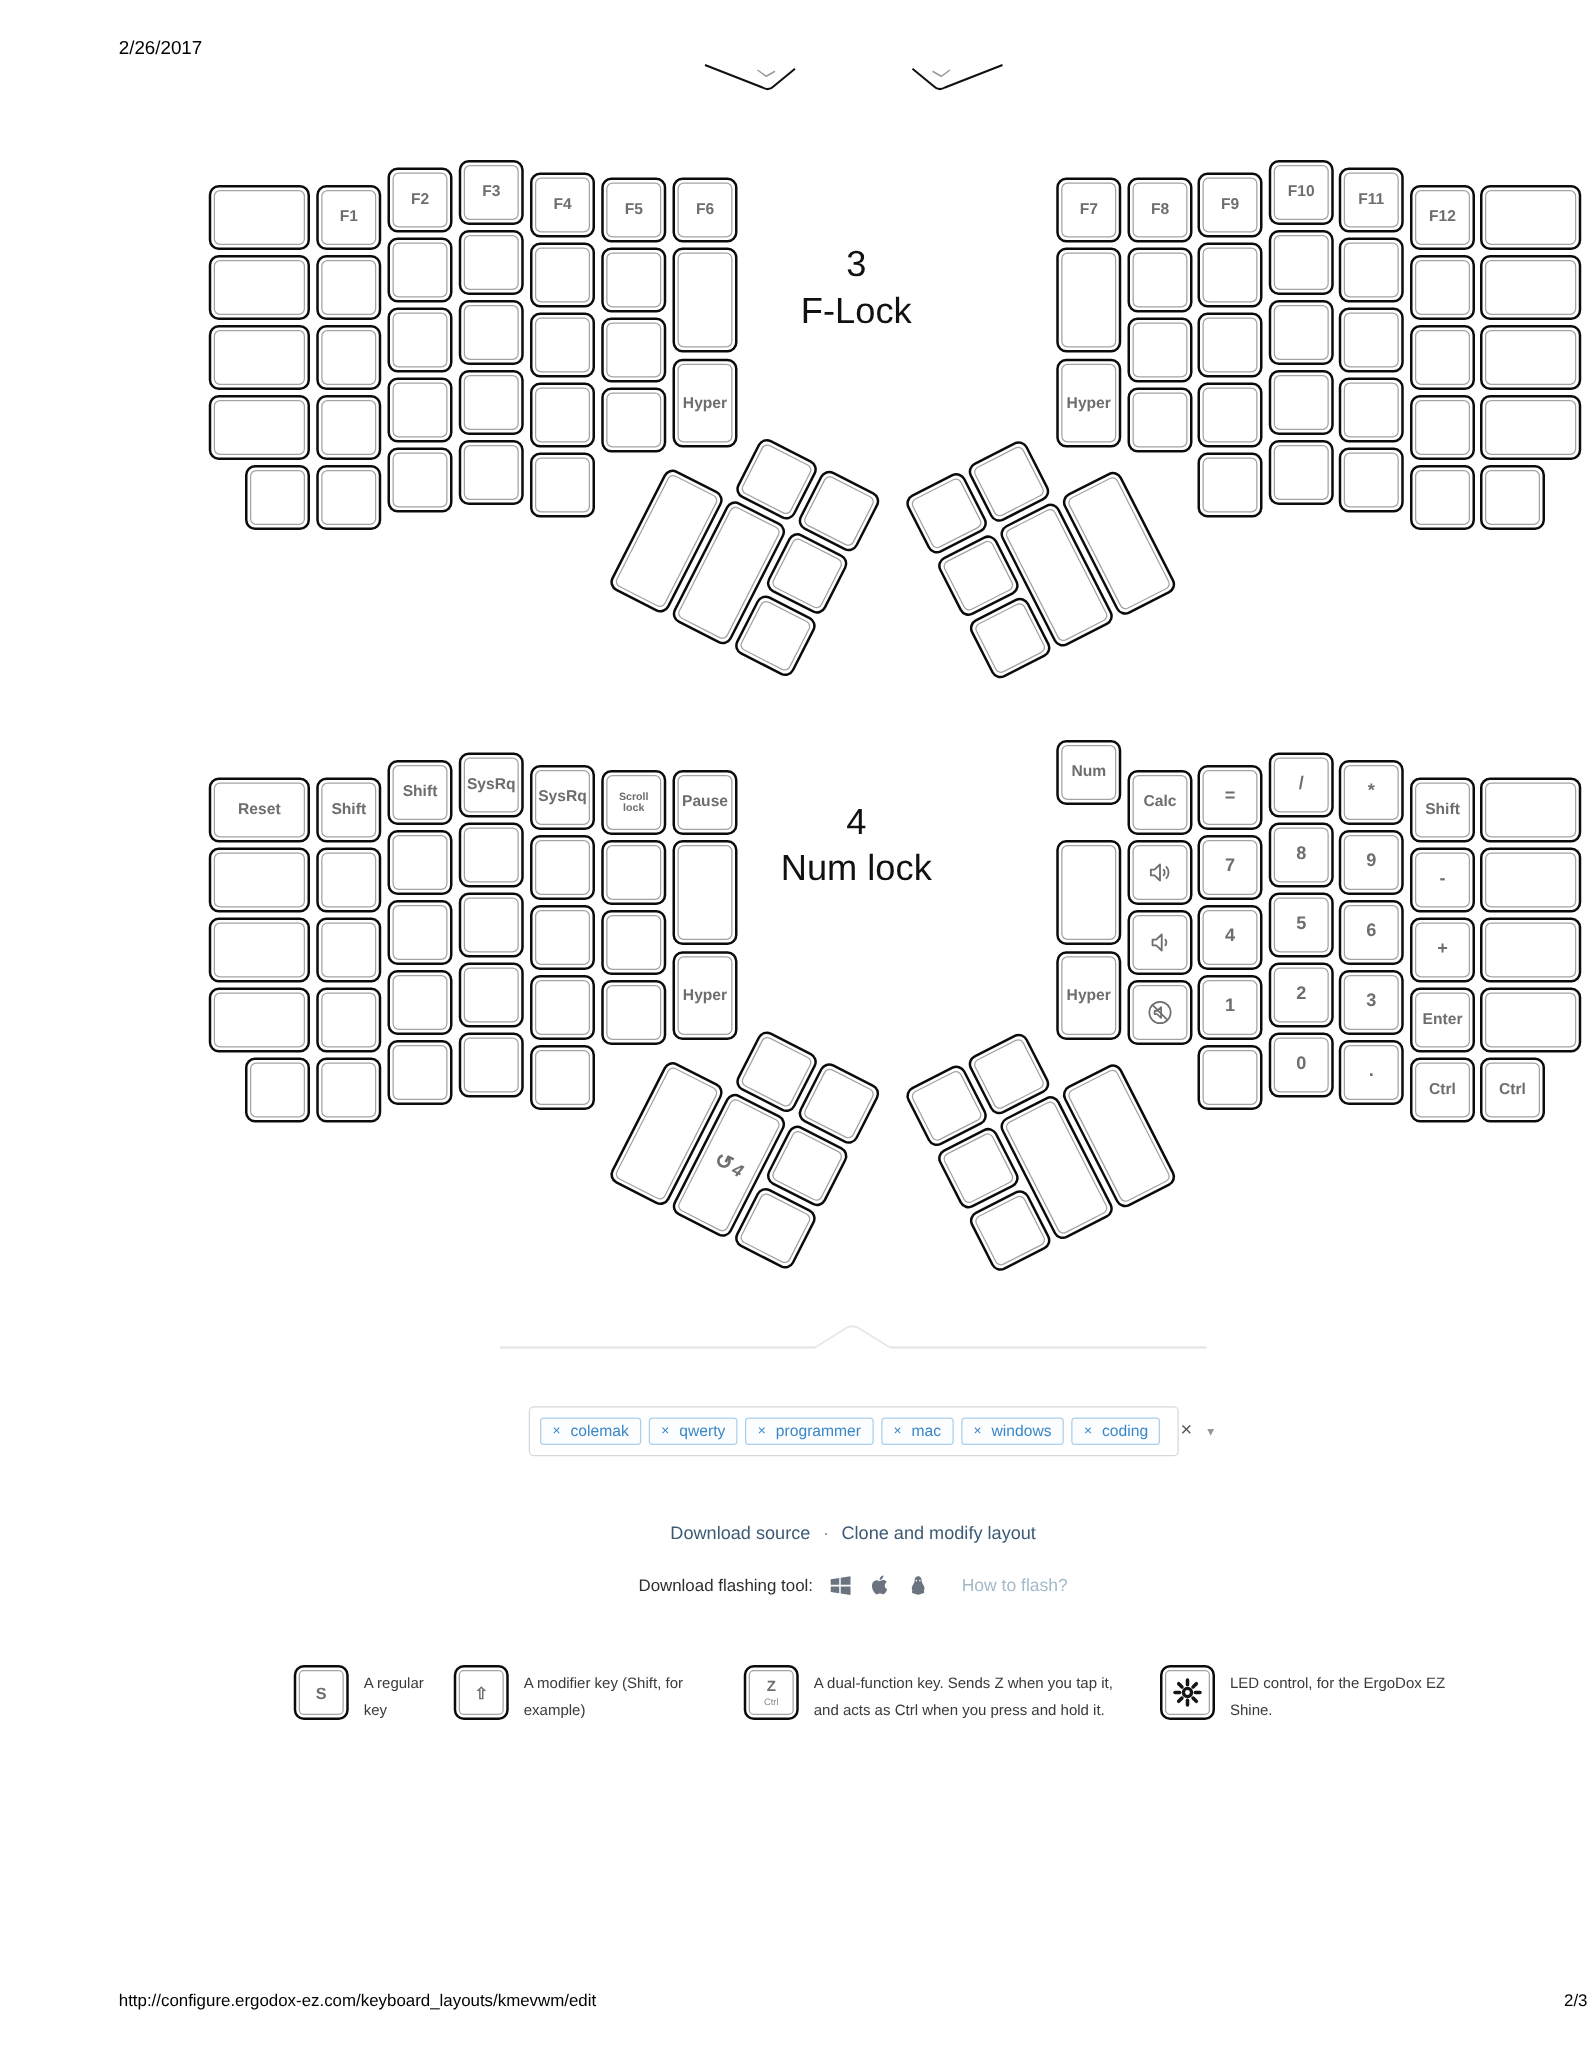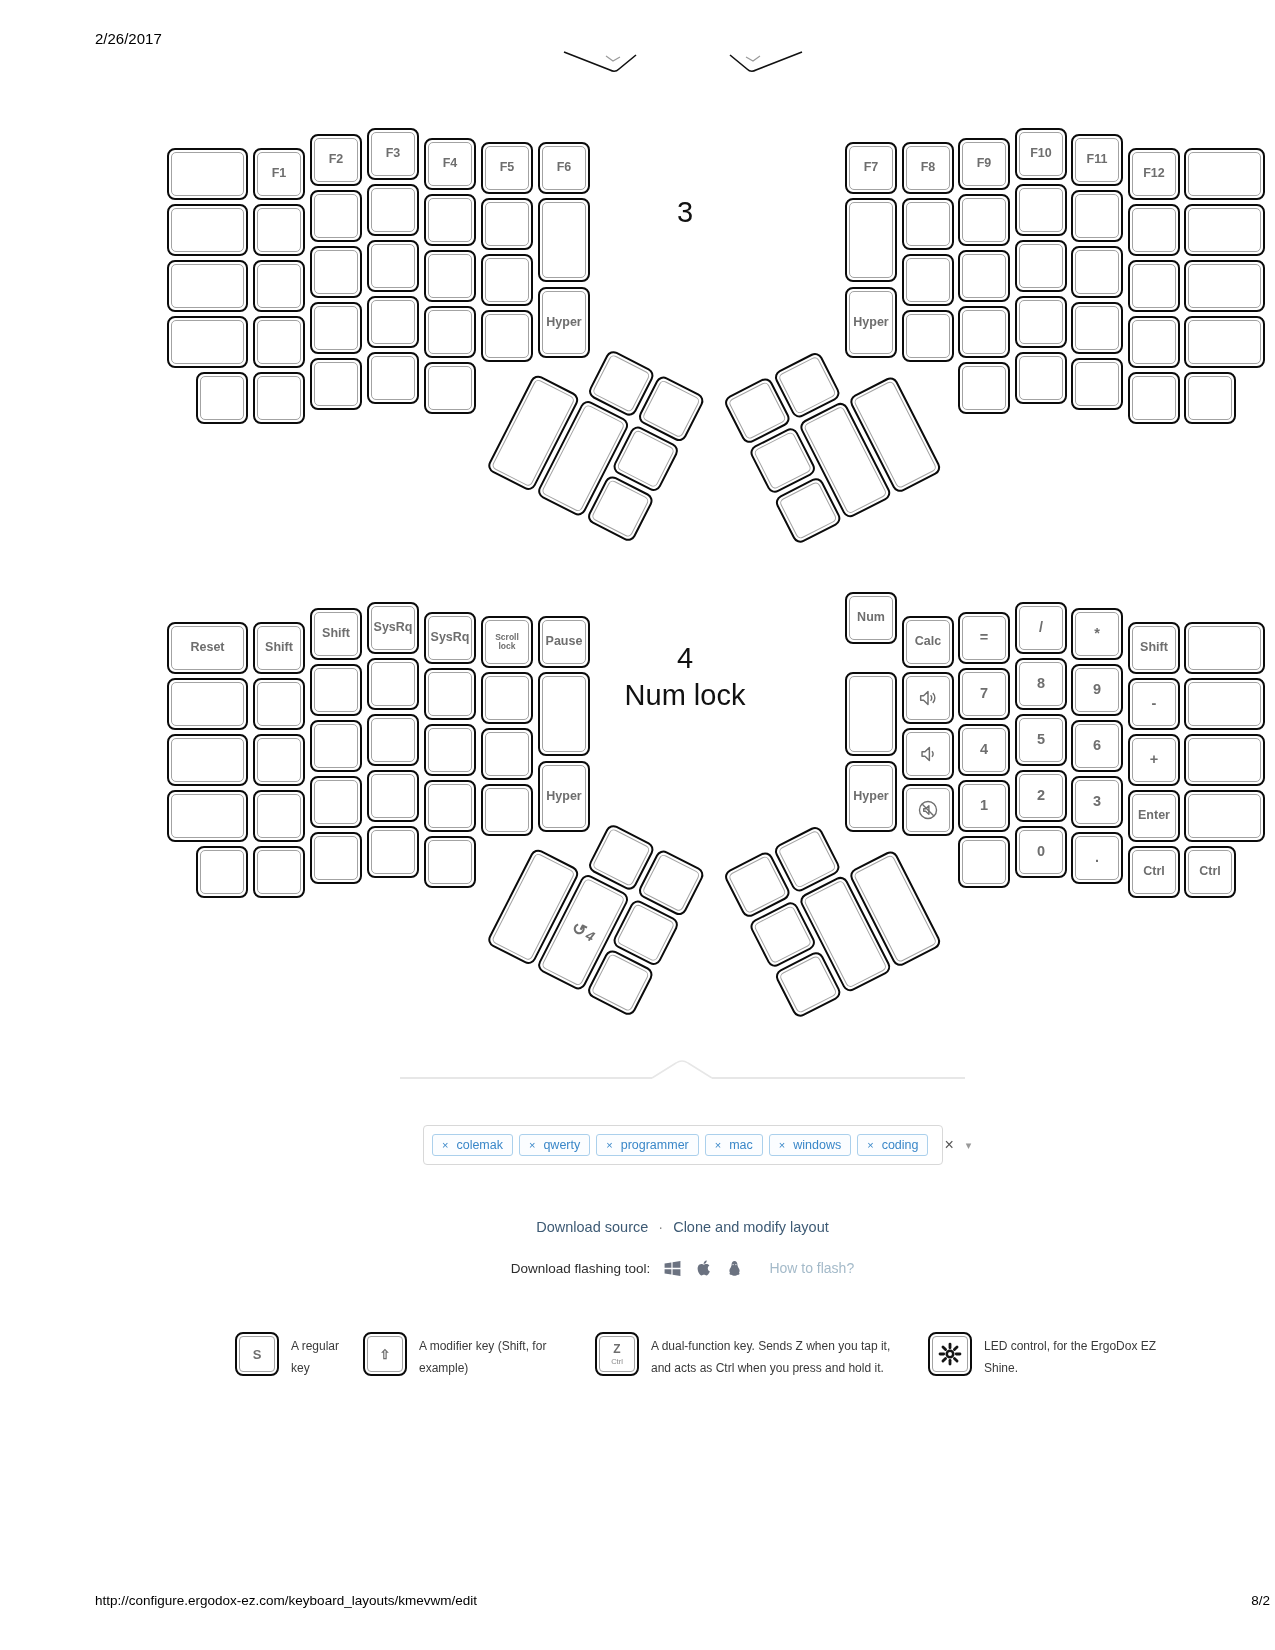--- a/index.html
+++ b/index.html
@@ -650,20 +650,21 @@
           <div class="key-inner"></div>
         </div>
         <div class="key" style="left: 0px; top: 112px; width: 52px; height: 52px;">
           <div class="key-inner"></div>
         </div>
       </div>
     </div>
 
   <div class="layer-title" style="top:194px;">
     <div class="num">3</div>
+    <div class="nm">F-Lock</div>
   </div>
   <div class="layer-title" style="top:640px;">
     <div class="num">4</div>
     <div class="nm">Num lock</div>
   </div>
 
   <div class="divider-seg" style="left:355px;width:252px;"></div>
   <div class="divider-seg" style="left:667px;width:253px;"></div>
   <svg class="divider-caret" width="60" height="19">
     <path d="M0,18 L24,3 Q30,-1 36,3 L60,18" fill="#ffffff" stroke="#e7e7e7" stroke-width="1.5"></path>
@@ -783,14 +784,14 @@
           </div>
         </div>
         <div class="legend-text" style="left: 56px;">
           <div>LED control, for the ErgoDox EZ</div>
           <div>Shine.</div>
         </div>
       </div>
     </div>
 
   <div class="footer-url">http://configure.ergodox-ez.com/keyboard_layouts/kmevwm/edit</div>
-  <div class="footer-page">8/2</div>
+  <div class="footer-page">2/3</div>
 </div>
 
 </body></html>

